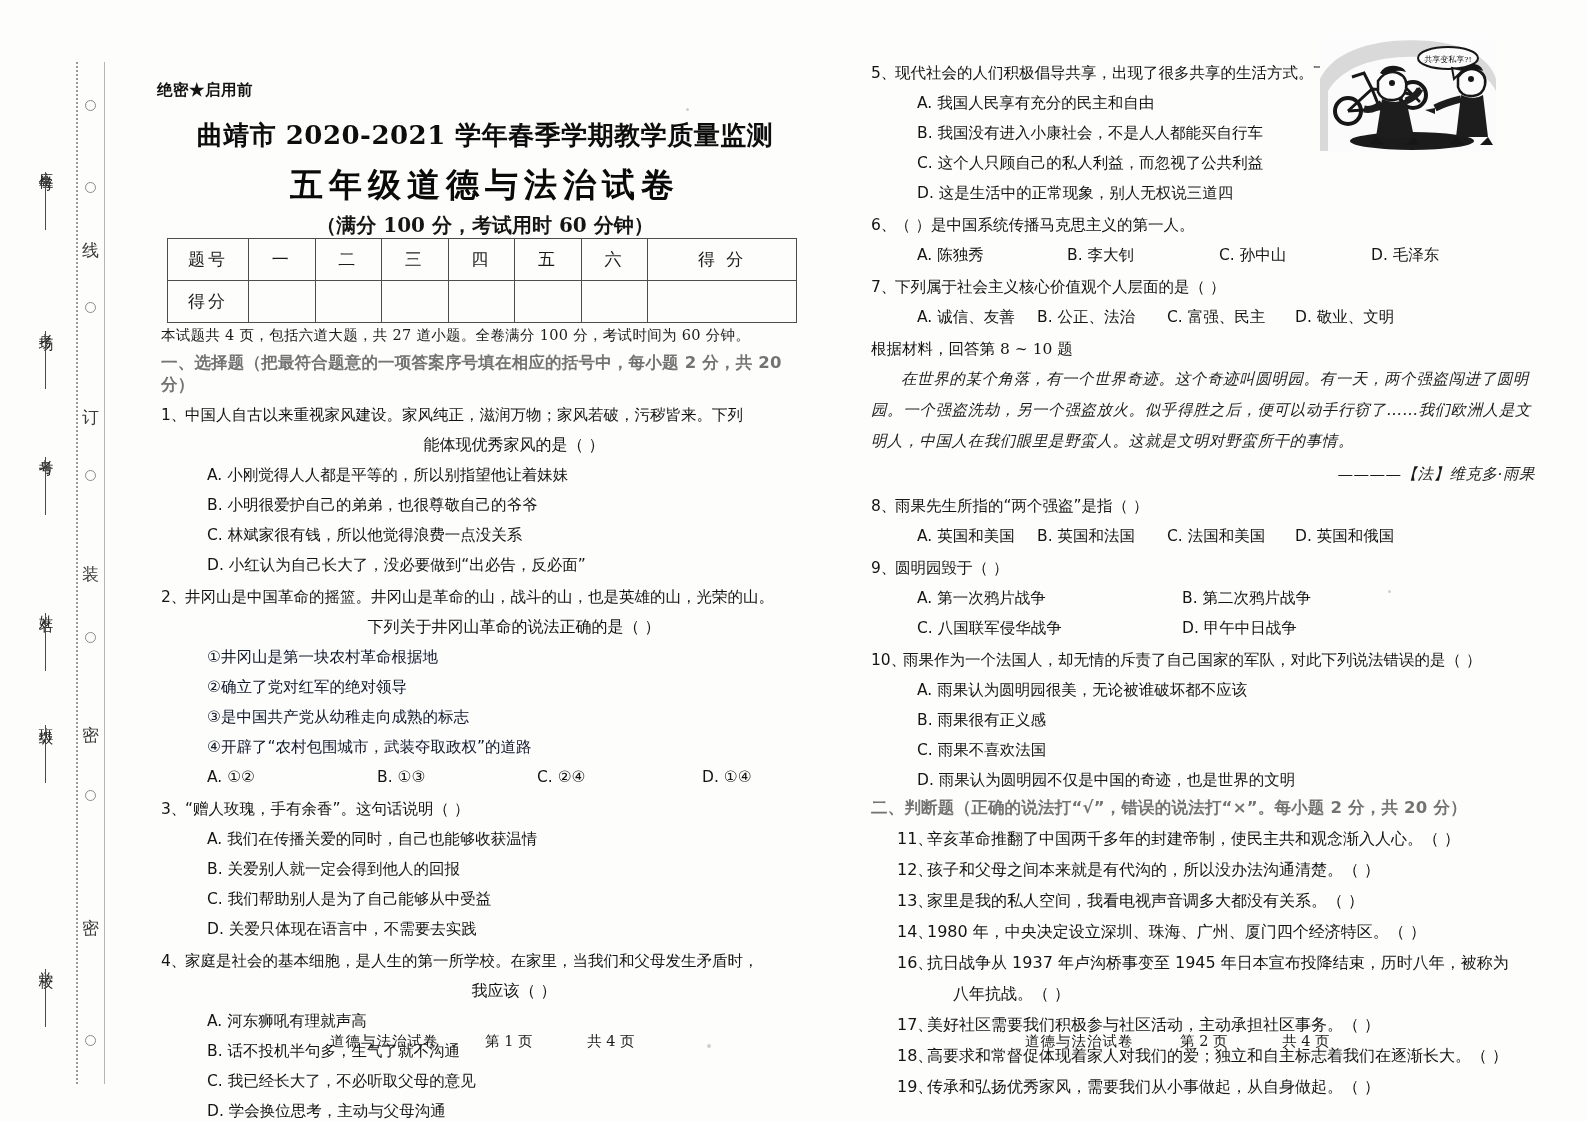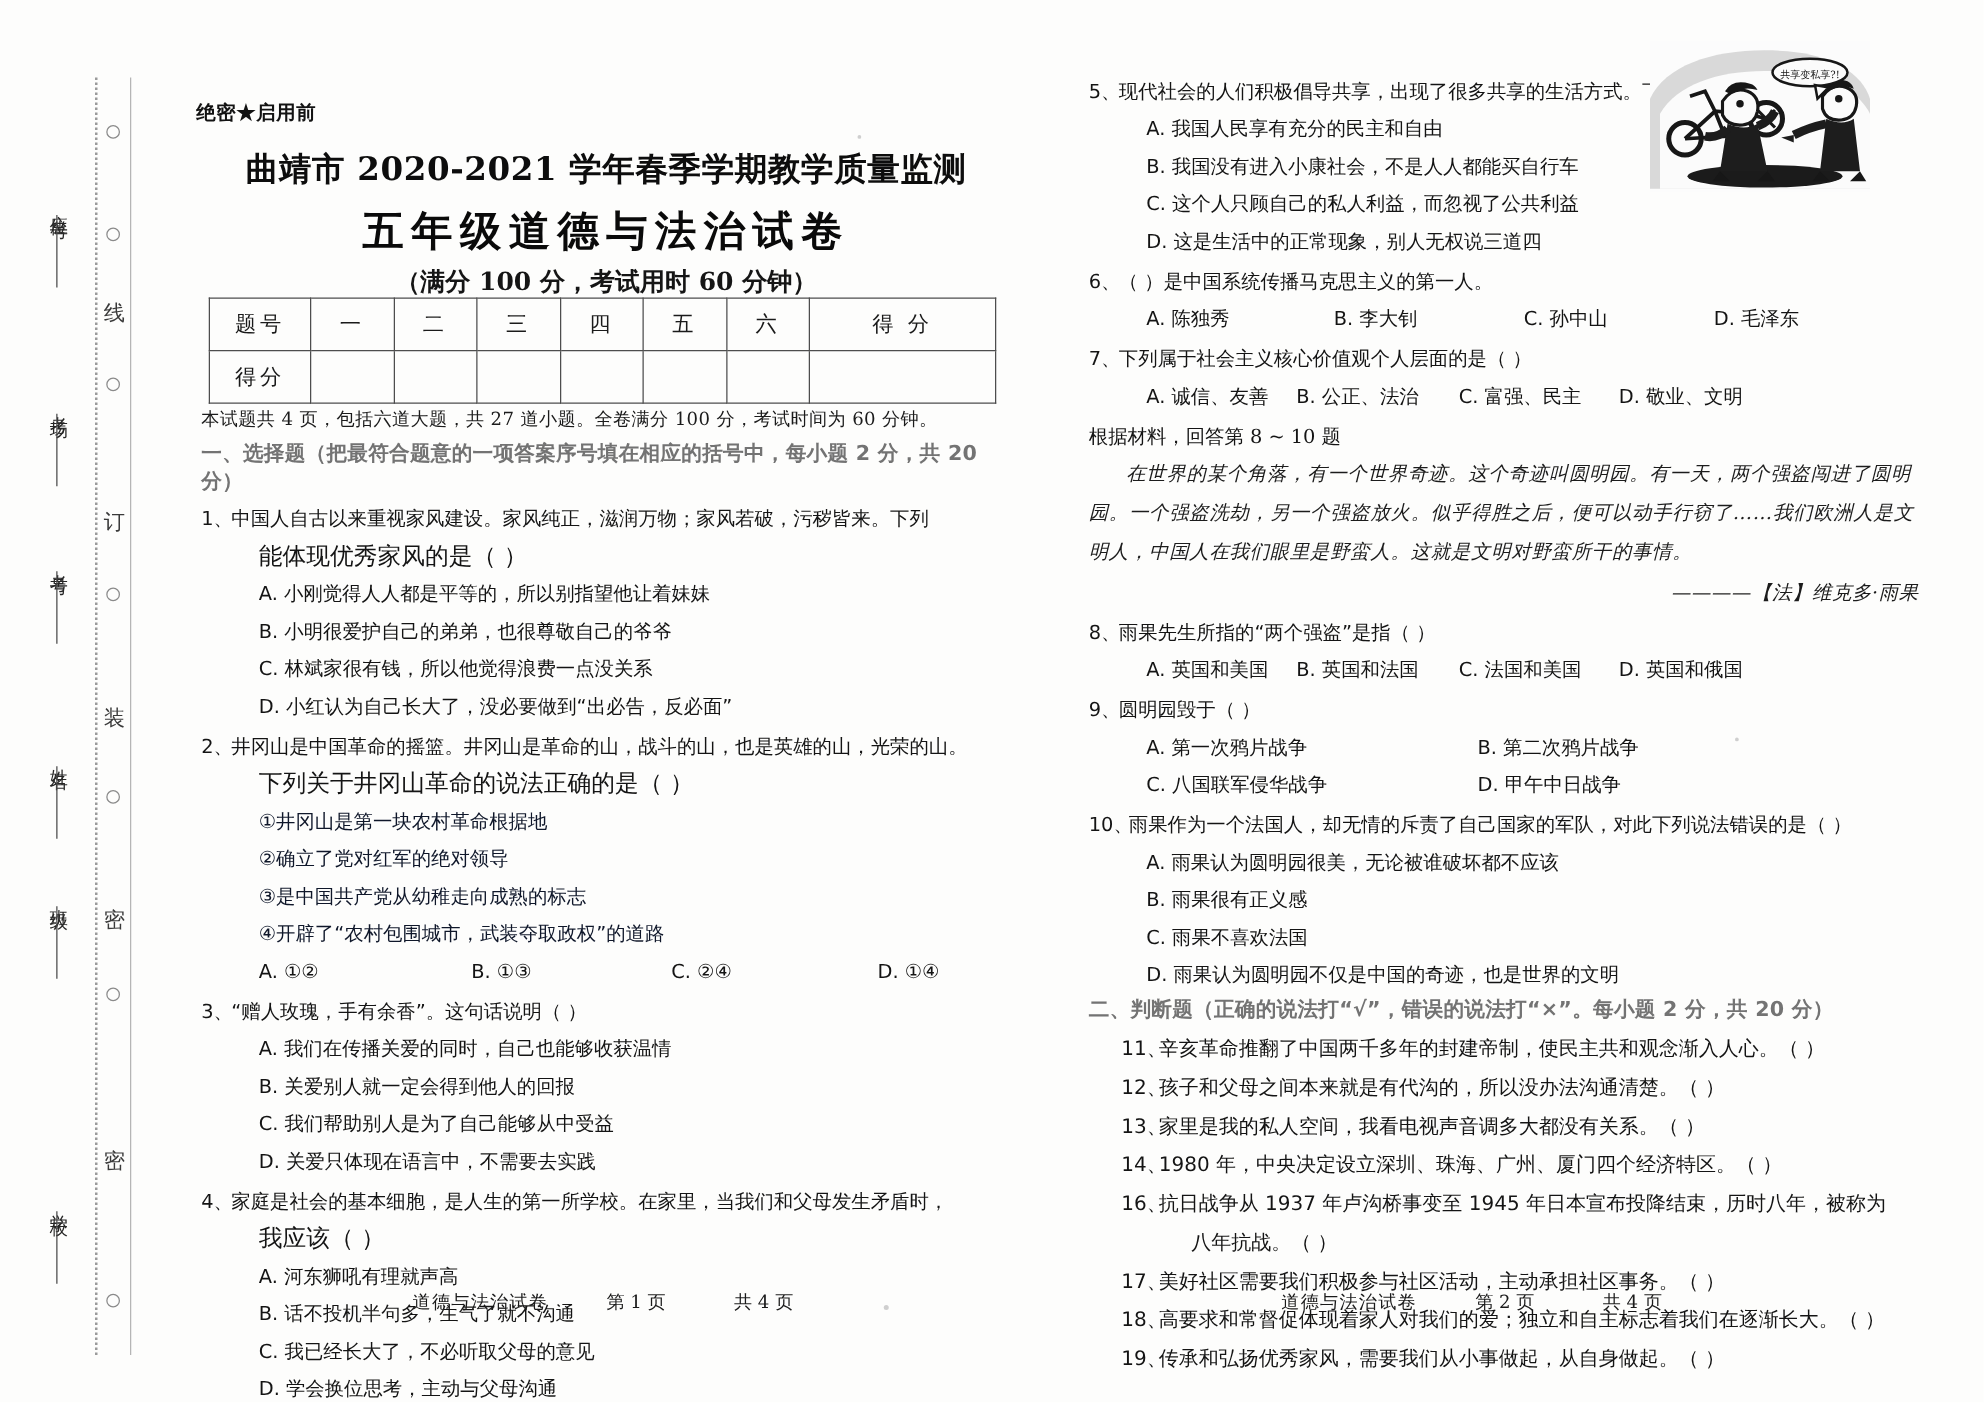--- a/index.html
+++ b/index.html
@@ -208,24 +208,25 @@
     display: flex;
   }
   .qopt-row span { display: inline-block; }
   .qsub {
     font-size: 15.5px;
     line-height: 30px;
     color: #0f172a;
     padding-left: 46px;
   }
   .cont {
-    font-size: 19px;
+    font-size: 16px;
     line-height: 30px;
     color: #141414;
     padding-left: 46px;
+    text-align: center;
   }
 
   .left-body {
     position: absolute;
     left: 16px;
     top: 352px;
     width: 660px;
   }
   .right-body {
     position: absolute;

